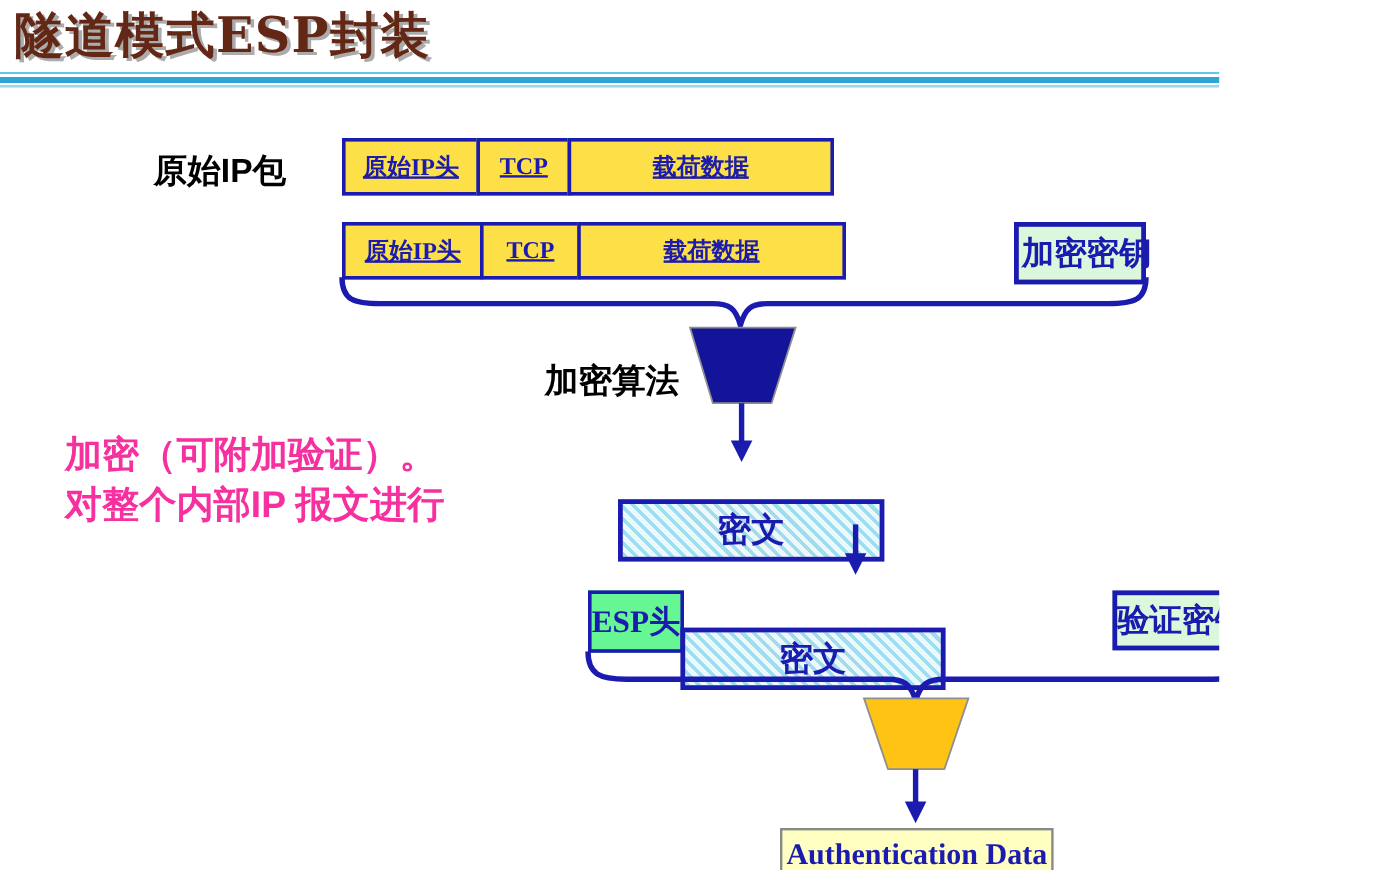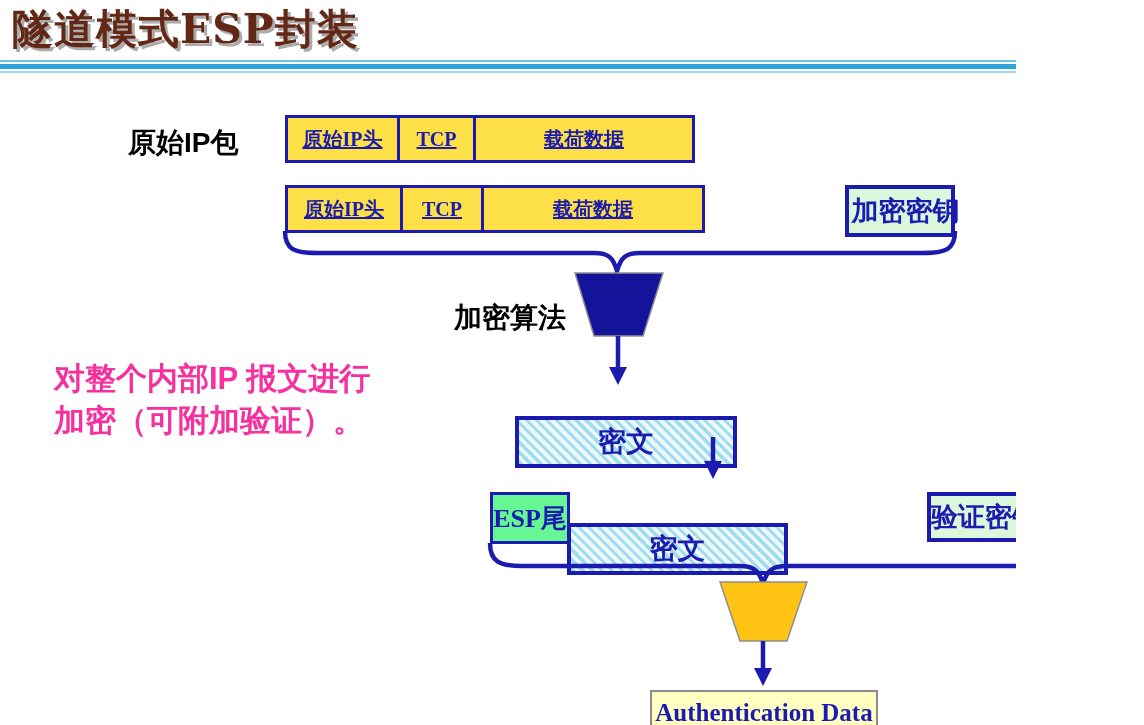--- a/index.html
+++ b/index.html
@@ -97,27 +97,27 @@
   <div class="cell" style="left:473px;top:115px;width:222px;">载荷数据</div>
 
   <div class="cell" style="left:285px;top:185px;width:118px;">原始IP头</div>
   <div class="cell" style="left:400px;top:185px;width:84px;">TCP</div>
   <div class="cell" style="left:481px;top:185px;width:224px;">载荷数据</div>
   <div class="keybox" style="left:845px;top:185px;width:110px;padding-left:11px;">加密密钥</div>
 
   <div class="blabel" style="left:435px;top:299px;margin-left:19px;">加密算法</div>
 
   <div class="note">
+    <div>加密（可附加验证）。</div>
     <div>对整个内部IP 报文进行</div>
-    <div>加密（可附加验证）。</div>
   </div>
 
   <div class="cipher" style="left:515px;top:385px;width:222px;">密文</div>
 
-  <div class="espheader" style="left:490px;top:492px;width:80px;">ESP尾</div>
+  <div class="espheader" style="left:490px;top:492px;width:80px;">ESP头</div>
   <div class="cipher" style="left:567px;top:492px;width:221px;">密文</div>
   <div class="keybox" style="left:927px;top:492px;width:116px;height:50px;">验证密钥</div>
 
 
   <div class="authbox">Authentication Data</div>
 
   <svg class="overlay" width="1144" height="725" viewBox="0 0 1144 725">
 
     <path class="brace" d="M285,231 C285,250 295,253 317,253 L594,253 C608,253 613,257 617,271 C621,257 626,253 640,253 L923,253 C945,253 955,250 955,231"></path>
 

